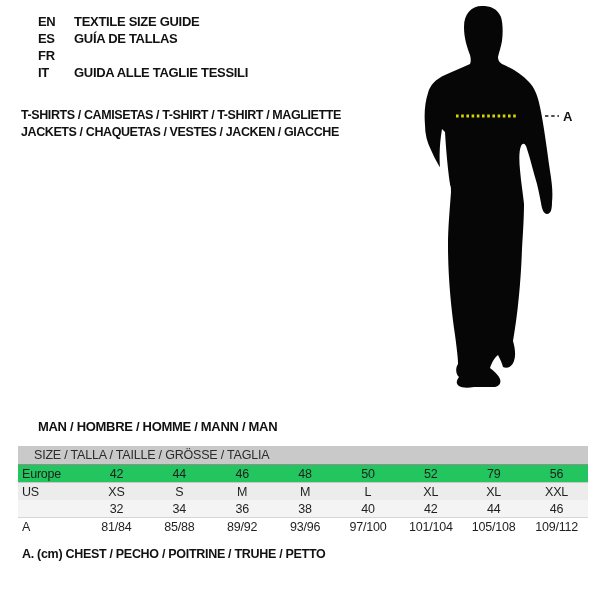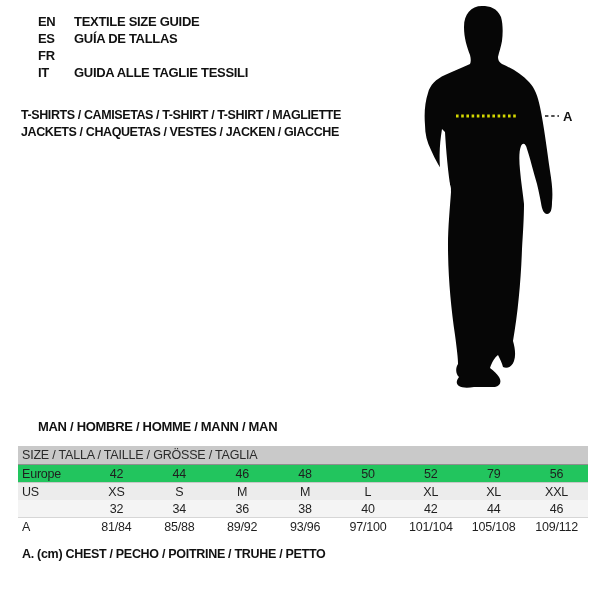--- a/index.html
+++ b/index.html
@@ -17,21 +17,21 @@
   
   .figure-wrap{position:absolute;left:360px;top:0;width:240px;height:400px;}
   
   .section-title{position:absolute;left:22px;top:419px;font-size:13px;font-weight:700;
     letter-spacing:-0.3px;white-space:nowrap;margin-left:16px;}
   
   .size-table{position:absolute;left:18px;top:446px;width:570px;border-collapse:collapse;
     table-layout:fixed;font-size:12.5px;color:#1f1f1f;letter-spacing:-0.2px;}
   .size-table td{padding:0;height:17px;vertical-align:middle;text-align:center;overflow:hidden;}
   .size-table td.lbl{text-align:left;padding-left:4px;}
-  .size-table tr.thead td{background:#c9c9c9;height:18px;text-align:left;padding-left:4px;
+  .size-table tr.thead td{background:#c9c9c9;height:18px;text-align:left;padding-left:16px;
     border-bottom:1px solid #8f8f8f;color:#2b2b2b;}
   .size-table tr.r-eur td{background:#22c55e;border-bottom:1px solid #c8c8c8;}
   .size-table tr.r-us td{background:#ececec;}
   .size-table tr.r-num td{background:#f4f4f4;}
   .size-table tr.r-a td{background:#ffffff;border-top:1px solid #d6d6d6;}
   
   .footnote{position:absolute;left:22px;top:547px;font-size:12.5px;font-weight:700;
     letter-spacing:-0.3px;white-space:nowrap;}
 </style>
 </head>

